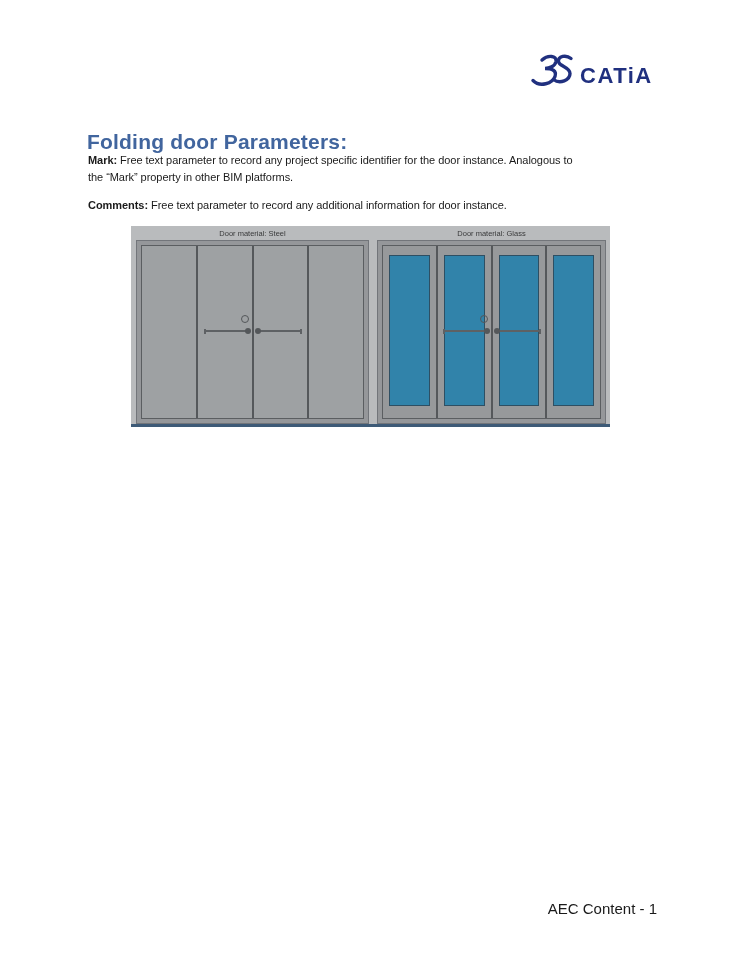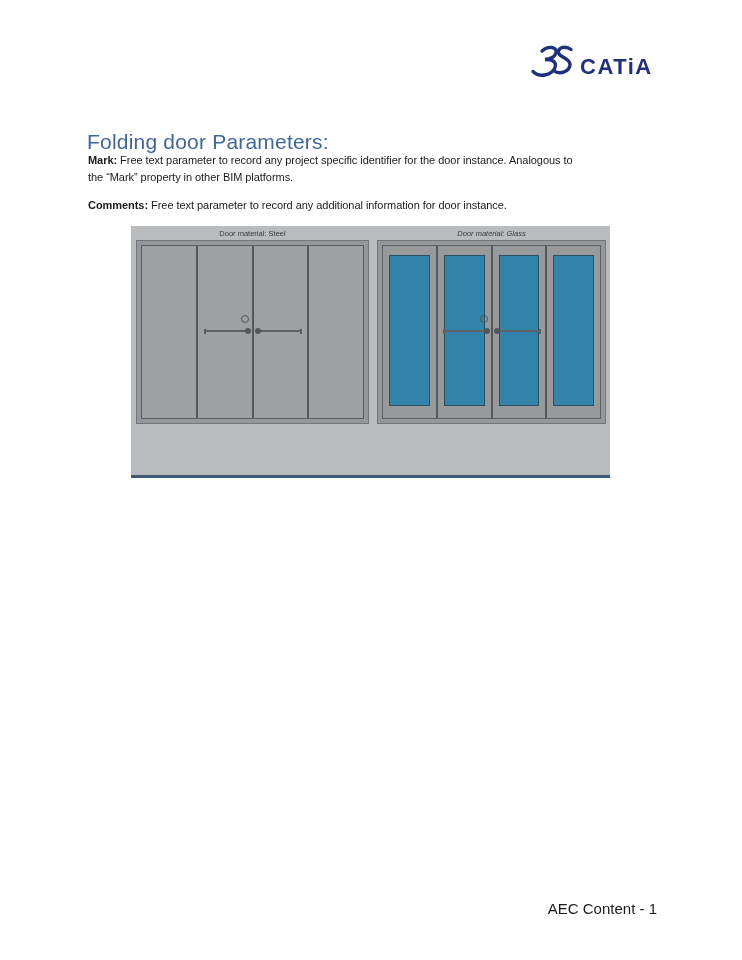--- a/index.html
+++ b/index.html
@@ -7,54 +7,54 @@
     position:relative;
     width:742px; height:960px;
     margin:0 auto;
     background:#ffffff;
     font-family:"Liberation Sans", sans-serif;
     color:#1a1a1a;
     overflow:hidden;
   }
 
   
-  .logo { position:absolute; top:43px; right:76px; width:136px; height:40px; }
+  .logo { position:absolute; top:52px; right:76px; width:136px; height:40px; }
 
   
   .title {
     position:absolute; left:87px; top:114px;
-    font-size:21px; font-weight:400; line-height:28px;
+    font-size:21px; font-weight:700; line-height:28px;
     color:#41659e;
     letter-spacing:0.2px;
   }
 
   
   .para {
     position:absolute; left:88px;
     font-size:11px; line-height:17px; letter-spacing:-0.05px;
     margin:0; white-space:nowrap;
   }
   .para b { font-weight:700; }
   .para-mark     { top:152px; }
   .para-comments { top:197px; }
   .para-material { top:437px; }
 
   
   .figure {
     position:absolute; left:131px; top:226px;
-    width:479px; height:252px;
+    width:479px; height:201px;
     background:#b9bbbd;
   }
   .fig-caption {
     position:absolute; top:3px;
     font-size:7.5px; line-height:9px; color:#38393a;
     text-align:center;
   }
   .cap-steel { left:5px;  width:233px; }
-  .cap-glass { left:246px; width:229px;font-style:italic; }
+  .cap-glass { left:246px; width:229px; }
 
   .assembly {
     position:absolute; top:14px; height:184px;
     box-sizing:border-box;
     border:1px solid #72757a;
     background:#95979a;
     padding:4px;
   }
   .assembly.steel { left:5px;  width:233px; }
   .assembly.glass { left:246px; width:229px; }

